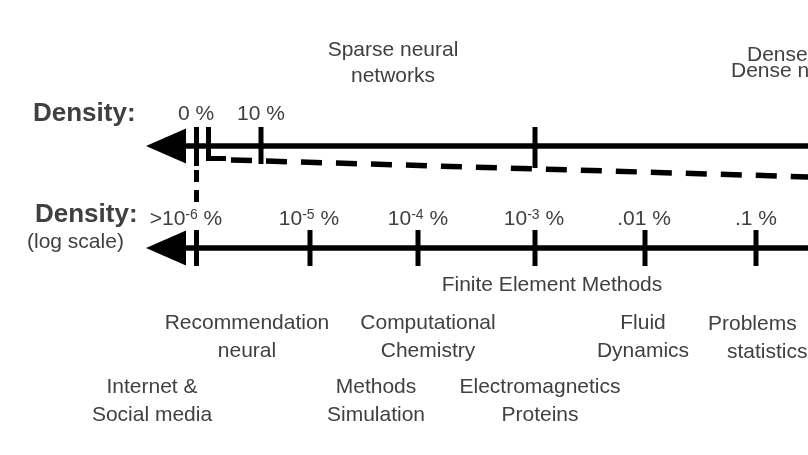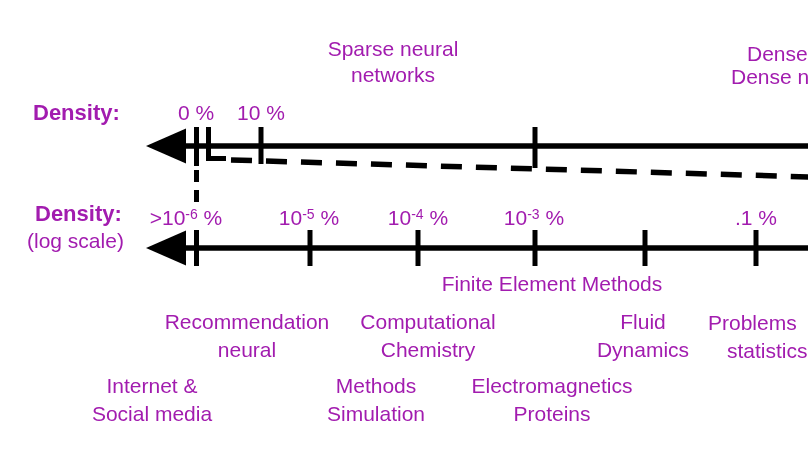--- a/index.html
+++ b/index.html
@@ -1,25 +1,25 @@
 <!DOCTYPE html>
 <html><head>
 <meta charset="utf-8">
 <style>
   html,body { margin:0; padding:0; background:#fff; }
   .canvas {
     position:relative; width:808px; height:455px; background:#fff;
-    overflow:hidden; color:#a21caf;
+    overflow:hidden; color:#404040;
     font-family:"Liberation Sans","DejaVu Sans",sans-serif;
   }
   .art { position:absolute; left:0; top:0; }
   .txt { position:absolute; font-size:21px; line-height:27px; white-space:pre-line; }
   .center { text-align:center; }
   .nowrap { white-space:nowrap;text-align:center; }
-  .bold { font-weight:bold; font-size:22px; }
+  .bold { font-weight:bold; font-size:26px; }
   .ml { line-height:28px; }
   .title { line-height:26px; }
   .exp { font-size:14px; vertical-align:6px; }
   .ticklabel span { white-space:pre; }
 </style>
 </head>
 <body>
 
 <div class="canvas">
 
@@ -43,46 +43,47 @@
       <line x1="418" y1="230" x2="418" y2="266" stroke-width="5"></line>
       <line x1="535" y1="230" x2="535" y2="266" stroke-width="5"></line>
       <line x1="645" y1="230" x2="645" y2="266" stroke-width="5"></line>
       <line x1="756" y1="230" x2="756" y2="266" stroke-width="5"></line>
     </g>
   </svg>
 
   <div class="txt center title" style="left:293px;top:36px;width:200px">Sparse neural
 networks</div>
   <div class="txt nowrap" style="left:747px;top:40px">Dense</div>
-  <div class="txt nowrap" style="left:731px;top:63px">Dense n</div>
+  <div class="txt nowrap" style="left:731px;top:56px">Dense n</div>
 
   <div class="txt bold nowrap" style="left:33px;top:99px">Density:</div>
   <div class="txt center" style="left:156px;top:99px;width:80px">0 %</div>
   <div class="txt center" style="left:221px;top:99px;width:80px">10 %</div>
 
   <div class="txt bold nowrap" style="left:35px;top:200px">Density:</div>
   <div class="txt nowrap" style="left:27px;top:227px">(log scale)</div>
 
   <div class="txt center ticklabel" style="left:126px;top:201px;width:120px"><span>&gt;</span><span>10</span><span class="exp">-6</span><span> %</span></div>
   <div class="txt center ticklabel" style="left:249px;top:201px;width:120px"><span></span><span>10</span><span class="exp">-5</span><span> %</span></div>
   <div class="txt center ticklabel" style="left:358px;top:201px;width:120px"><span></span><span>10</span><span class="exp">-4</span><span> %</span></div>
   <div class="txt center ticklabel" style="left:474px;top:201px;width:120px"><span></span><span>10</span><span class="exp">-3</span><span> %</span></div>
+  <div class="txt center ticklabel" style="left:584px;top:201px;width:120px"><span></span><span>.01</span><span class="exp"></span><span> %</span></div>
   <div class="txt center ticklabel" style="left:696px;top:201px;width:120px"><span></span><span>.1</span><span class="exp"></span><span> %</span></div>
 
   <div class="txt center nowrap" style="left:422px;top:270px;width:260px">Finite Element Methods</div>
 
   <div class="txt center ml" style="left:137px;top:308px;width:220px">Recommendation
 neural</div>
   <div class="txt center ml" style="left:318px;top:308px;width:220px">Computational
 Chemistry</div>
   <div class="txt center ml" style="left:533px;top:308px;width:220px">Fluid
 Dynamics</div>
   <div class="txt nowrap" style="left:708px;top:309px">Problems</div>
   <div class="txt nowrap" style="left:727px;top:337px">statistics</div>
 
   <div class="txt center ml" style="left:42px;top:372px;width:220px">Internet &amp;
 Social media</div>
   <div class="txt center ml" style="left:266px;top:372px;width:220px">Methods
 Simulation</div>
-  <div class="txt center ml" style="left:442px;top:372px;width:220px">Electromagnetics
+  <div class="txt center ml" style="left:430px;top:372px;width:220px">Electromagnetics
 Proteins</div>
 
 </div>
 
 </body></html>

